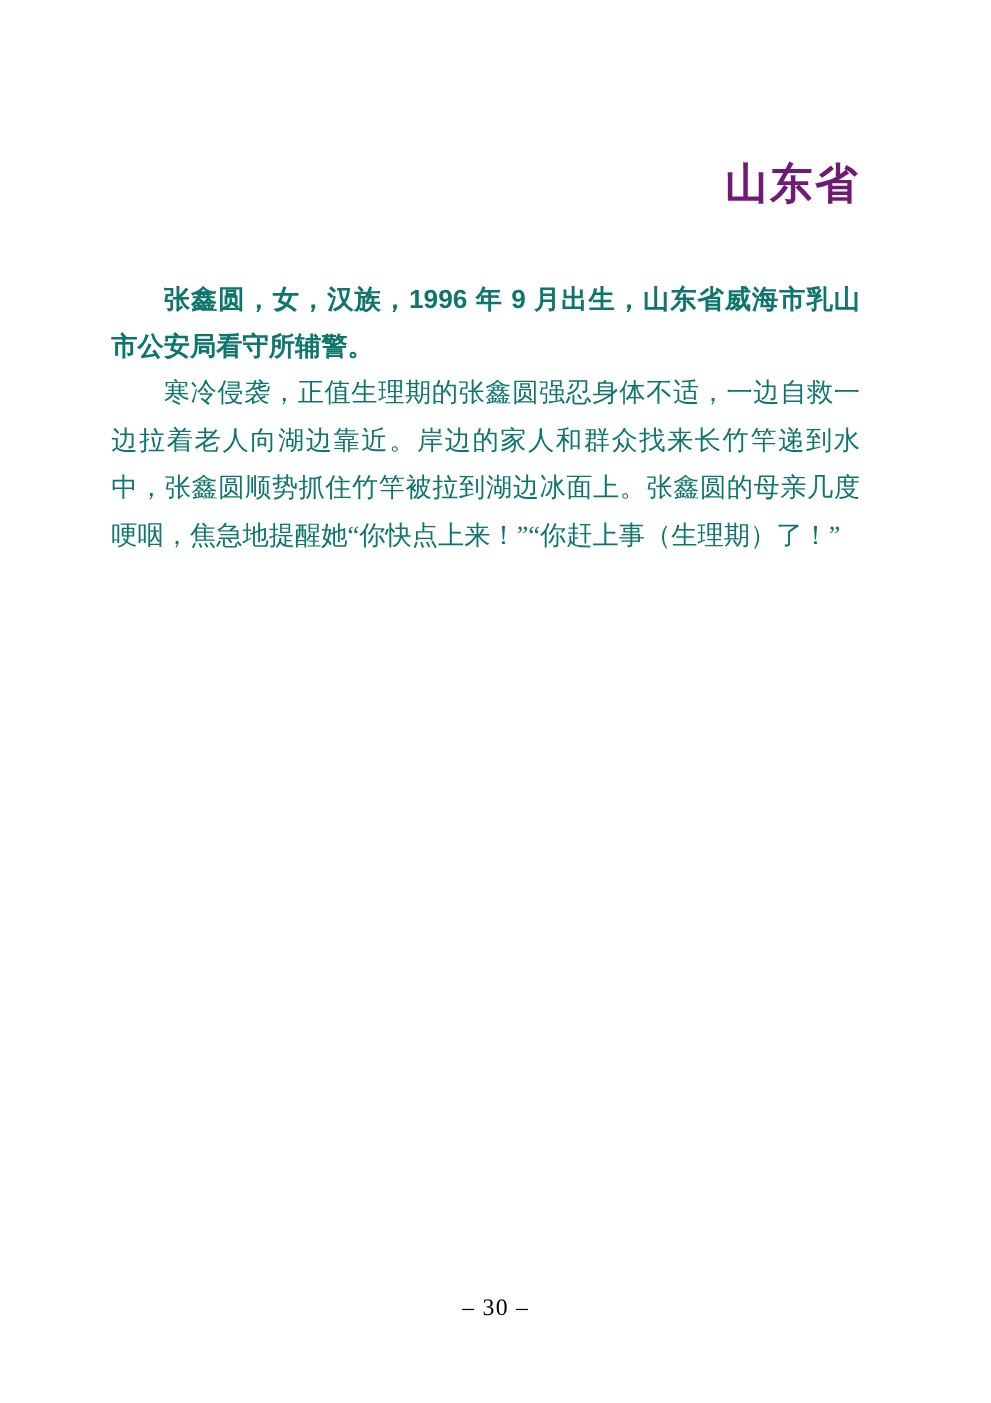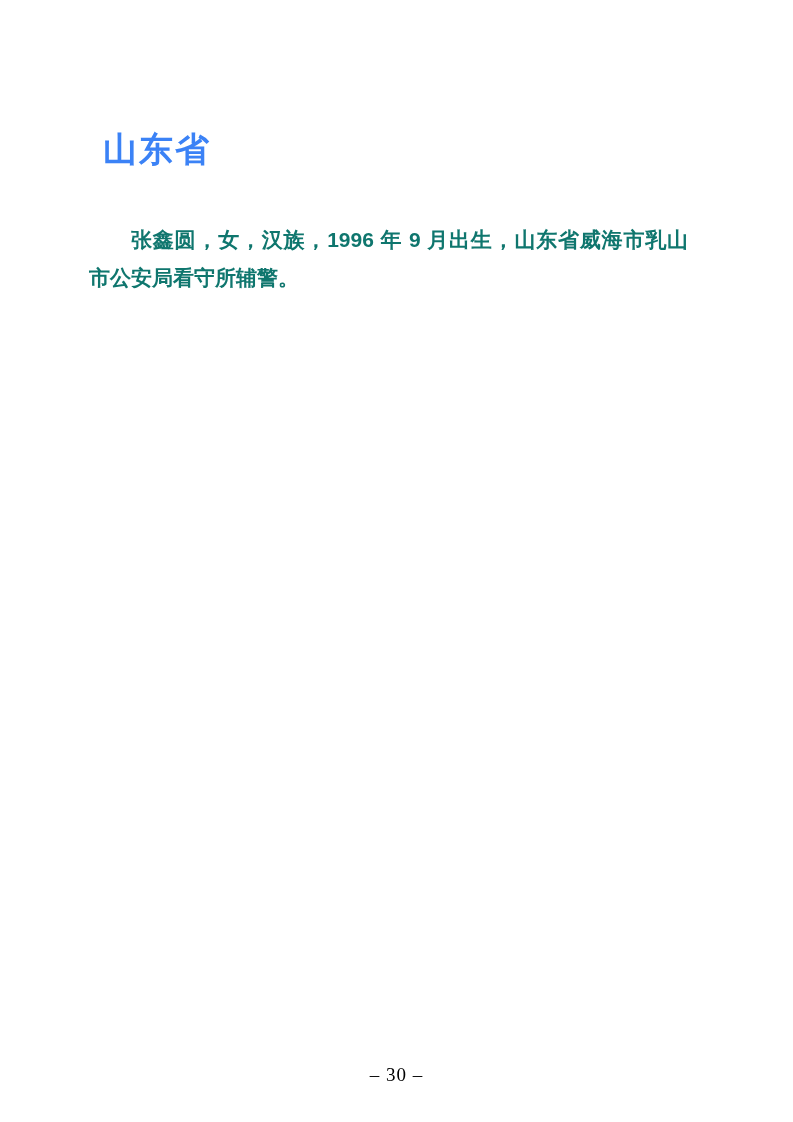--- a/index.html
+++ b/index.html
@@ -17,27 +17,28 @@
     overflow: hidden;
     font-family: "Liberation Serif", serif;
   }
   .content {
     position: absolute;
     left: 89px;
     top: 132px;
     width: 599px;
   }
   .doc-title {
-    font-family: Liberation Serif, serif;
+    font-family: Liberation Mono, monospace;
     font-weight: 700;
     font-size: 34px;
     line-height: 36px;
     letter-spacing: 2px;
     margin: 0 0 53px 14px;
-    color: #3b82f6;
+    color: #701a75;
+    text-align: right;
   }
   .body-text {
     font-size: 21px;
     line-height: 37.7px;
     text-align: justify;
     text-justify: inter-ideograph;
     color: #0f766e;
   }
   .body-text p {
     margin: 0;
@@ -46,32 +47,33 @@
     word-break: break-all;
   }
   .para-bold {
     font-family: "Liberation Sans", sans-serif;
     font-weight: 700;
   }
   .page-number {
     position: absolute;
     left: 0;
     right: 0;
-    top: 1064px;
+    top: 1036px;
     text-align: center;
     font-size: 19px;
     letter-spacing: 1px;
     font-family: "Liberation Serif", serif;
     color: #000000;
   }
 </style>
 </head>
 <body>
 
 <div class="page">
   <div class="content">
     <h1 class="doc-title">山东省</h1>
     <div class="body-text">
       <p class="para-bold">张鑫圆，女，汉族，1996 年 9 月出生，山东省威海市乳山市公安局看守所辅警。</p>
+      <p>寒冷侵袭，正值生理期的张鑫圆强忍身体不适，一边自救一边拉着老人向湖边靠近。岸边的家人和群众找来长竹竿递到水中，张鑫圆顺势抓住竹竿被拉到湖边冰面上。张鑫圆的母亲几度哽咽，焦急地提醒她“你快点上来！”“你赶上事（生理期）了！”</p>
     </div>
   </div>
   <div class="page-number">– 30 –</div>
 </div>
 
 </body></html>

